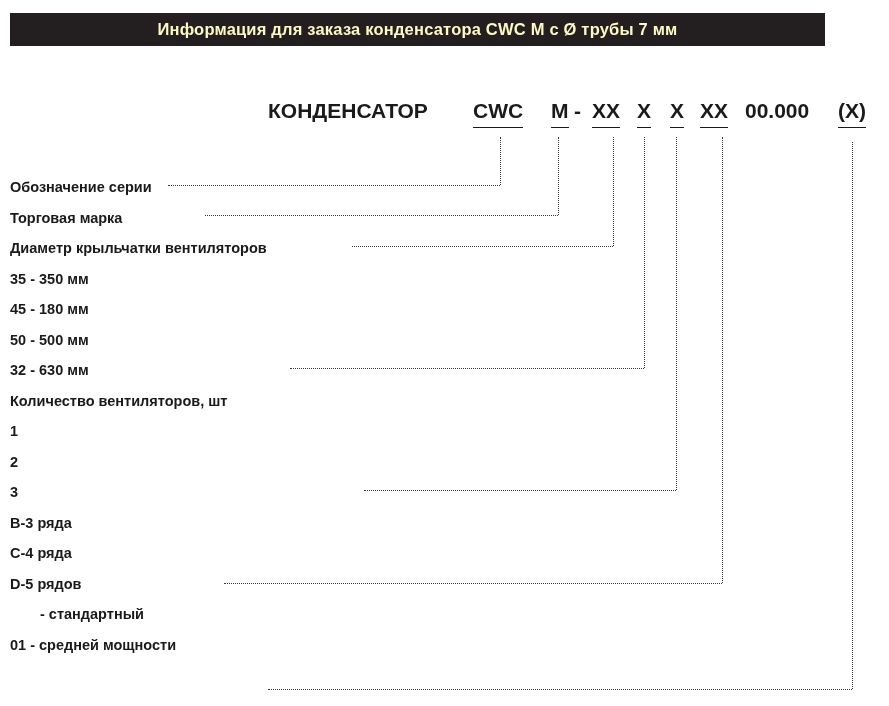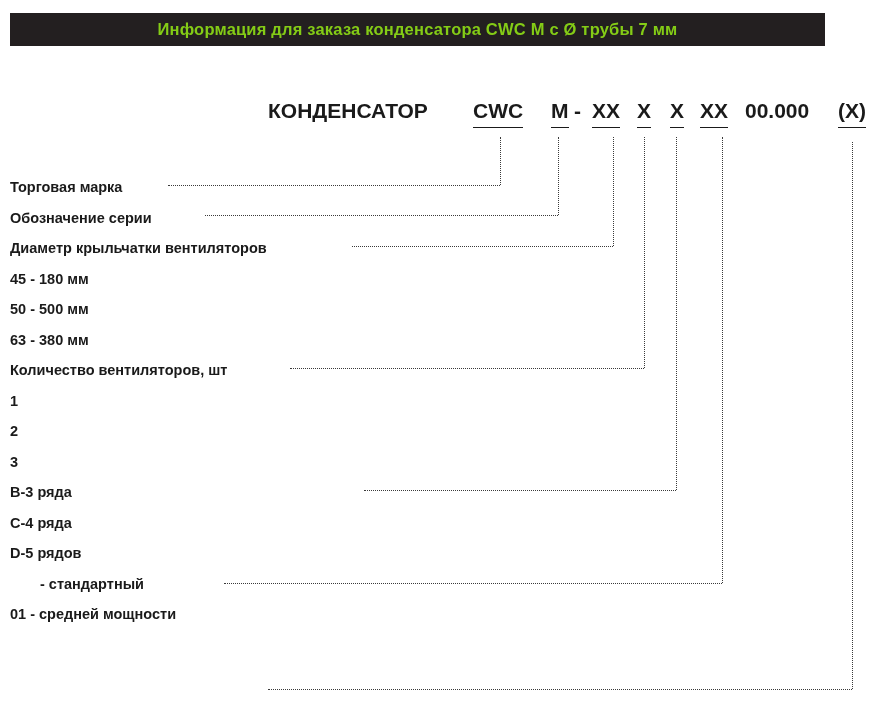--- a/index.html
+++ b/index.html
@@ -22,21 +22,21 @@
     left: 10px;
     top: 13px;
     width: 815px;
     height: 33px;
     background: #231f20;
     display: flex;
     align-items: center;
     justify-content: center;
   }
   #header-banner .title {
-    color: #84cc16;
+    color: #fef9c3;
     font-size: 16.5px;
     font-weight: bold;
     letter-spacing: 0.2px;
     white-space: nowrap;
   }
 
   
   #code-line {
     position: absolute;
     top: 96px;
@@ -121,26 +121,27 @@
     <div class="hline" style="left: 290px; top: 368px; width: 354px;"></div>
     <div class="vline" style="left: 676px; top: 137px; height: 353px;"></div>
     <div class="hline" style="left: 364px; top: 490px; width: 312px;"></div>
     <div class="vline" style="left: 722px; top: 137px; height: 446px;"></div>
     <div class="hline" style="left: 224px; top: 583px; width: 498px;"></div>
     <div class="vline" style="left: 852px; top: 142px; height: 547px;"></div>
     <div class="hline" style="left: 268px; top: 689px; width: 584px;"></div>
   </div>
 
 <div id="labels">
+    <div class="row">Обозначение серии</div>
     <div class="row">Торговая марка</div>
-    <div class="row">Обозначение серии</div>
     <div class="row">Диаметр крыльчатки вентиляторов</div>
+    <div class="row sub">35 - 350 мм</div>
     <div class="row sub">45 - 180 мм</div>
     <div class="row sub">50 - 500 мм</div>
-    <div class="row sub">63 - 380 мм</div>
+    <div class="row sub">32 - 630 мм</div>
     <div class="row">Количество вентиляторов, шт</div>
     <div class="row sub">1</div>
     <div class="row sub">2</div>
     <div class="row sub">3</div>
     <div class="row sub">B-3 ряда</div>
     <div class="row sub">C-4 ряда</div>
     <div class="row sub">D-5 рядов</div>
     <div class="row indent sub">- стандартный</div>
     <div class="row sub">01 - средней мощности</div>
   </div>

